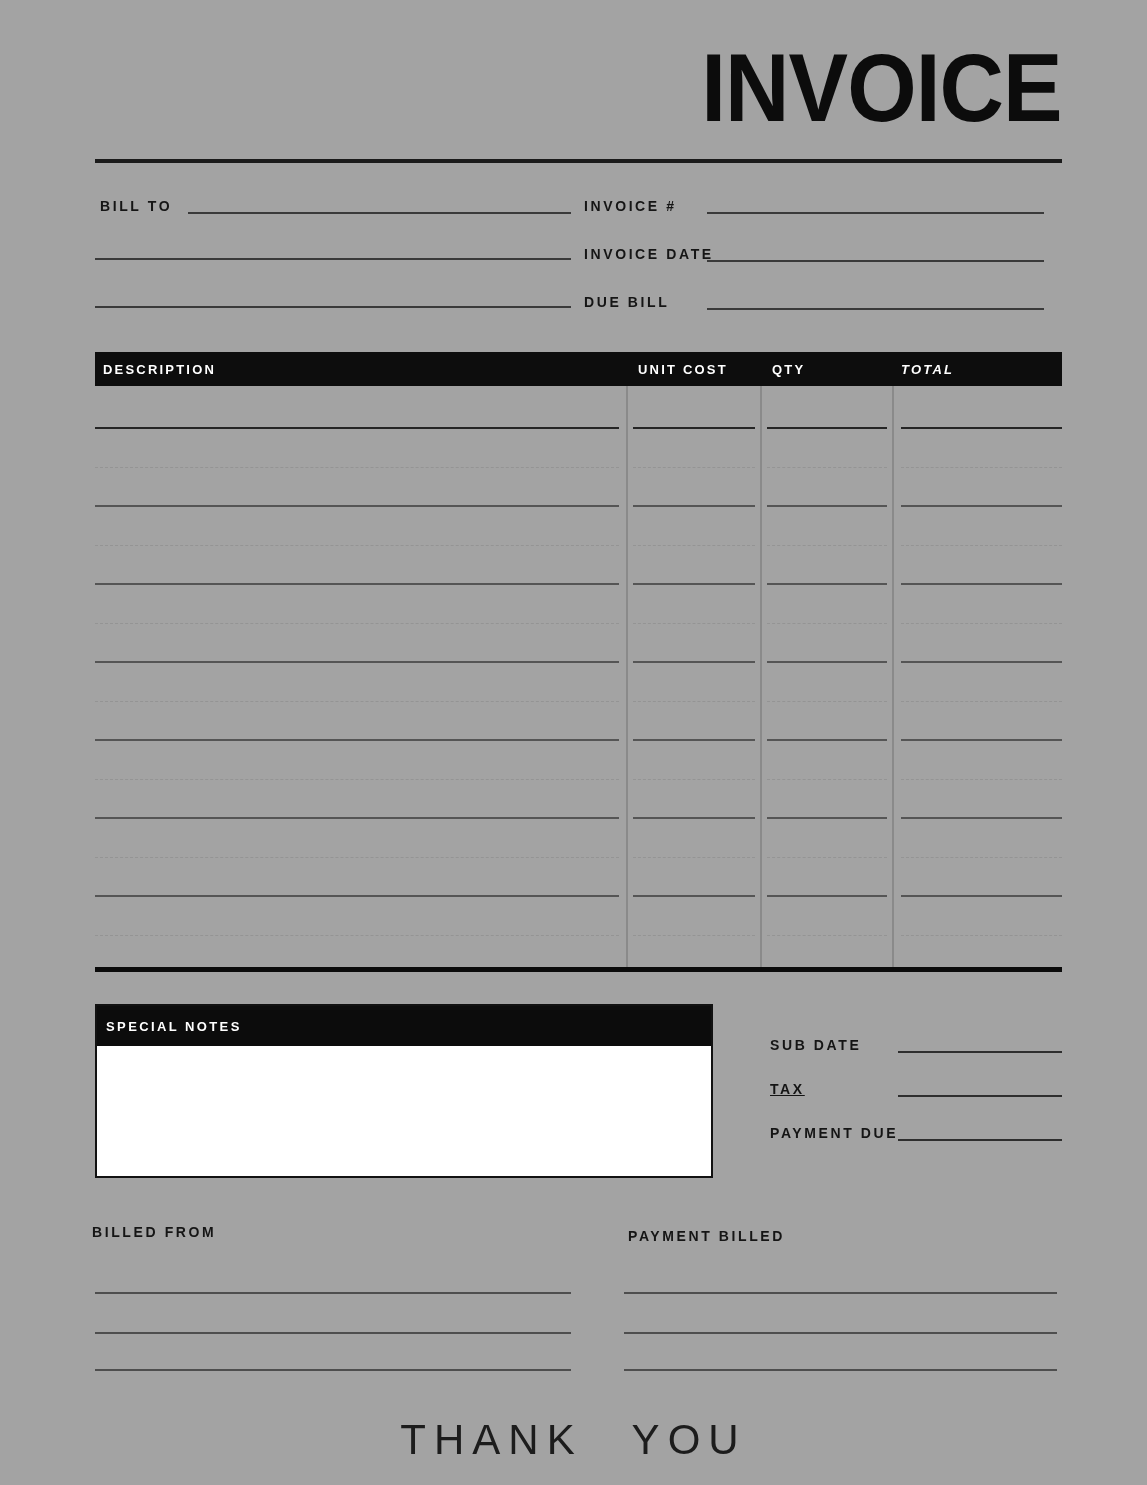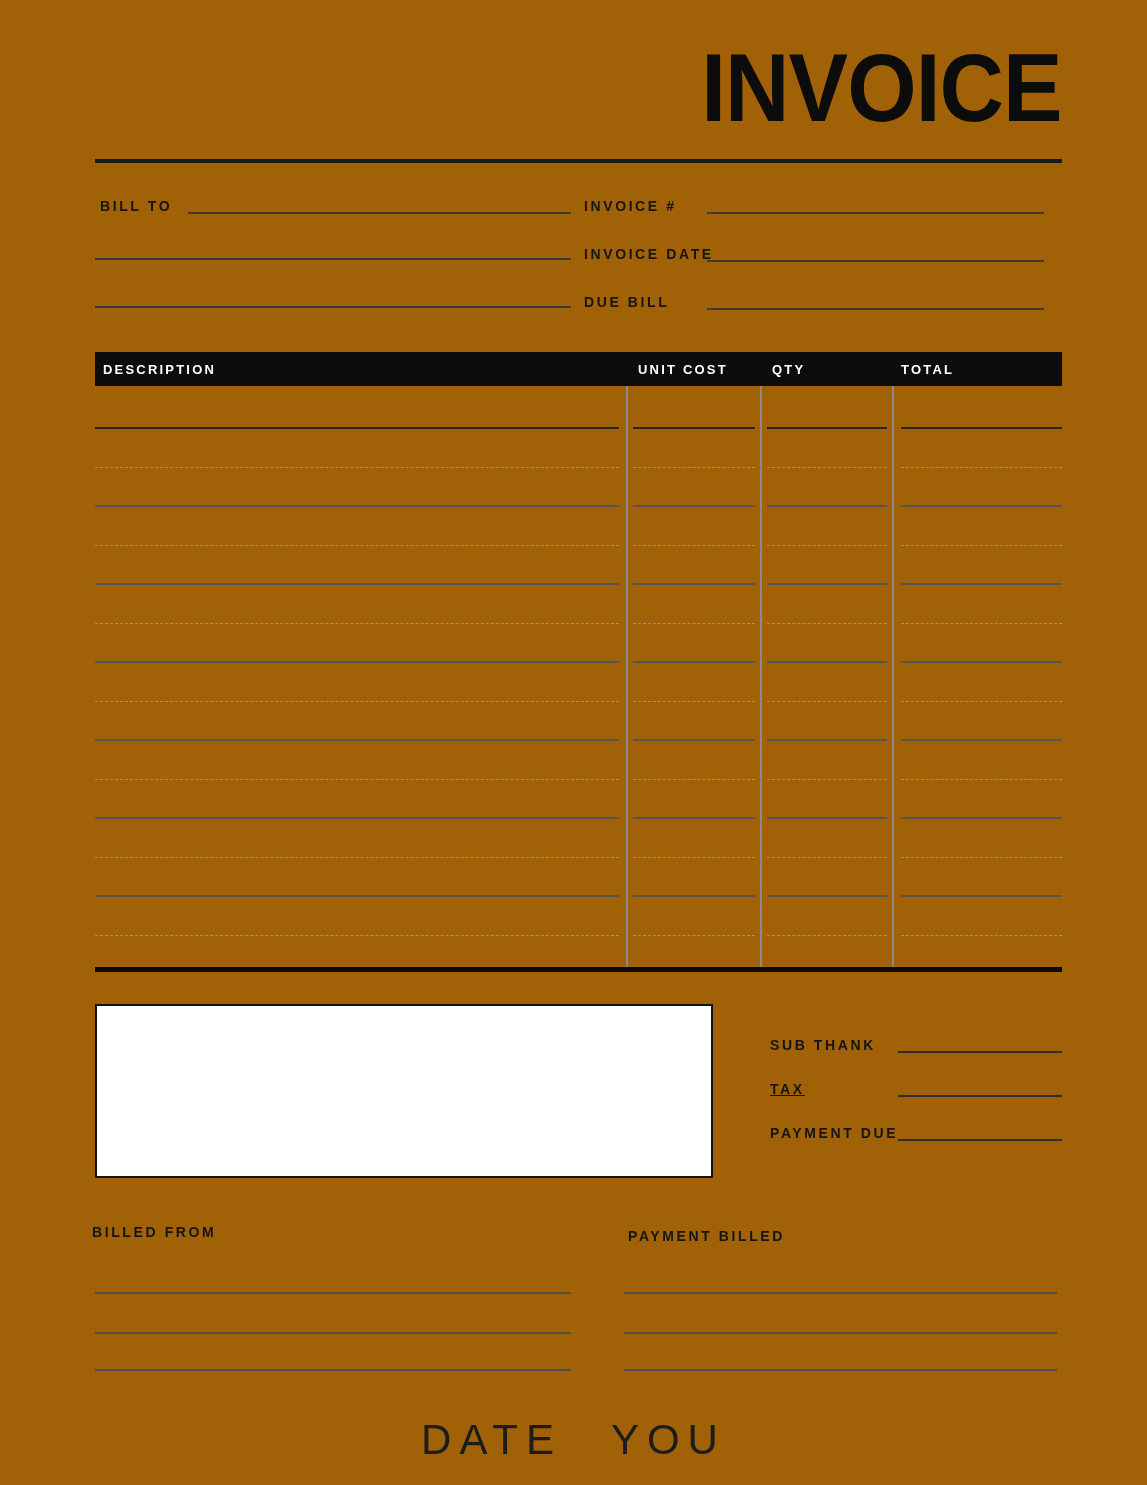--- a/index.html
+++ b/index.html
@@ -1,17 +1,17 @@
 <!DOCTYPE html>
 <html><head>
 <meta charset="utf-8">
 <style>
   html,body{margin:0;padding:0;background:#ffffff;}
   .page{
-    position:relative;width:1147px;height:1485px;background:#a16207;
+    position:relative;width:1147px;height:1485px;background:#a3a3a3;
     font-family:"Liberation Sans", sans-serif;color:#141414;overflow:hidden;
   }
   .label{font-weight:700;font-size:14px;letter-spacing:2.6px;color:#151515;white-space:nowrap;}
   .title{
     position:absolute;top:40px;right:85px;line-height:1;
     font-family:"Liberation Sans", sans-serif;font-weight:700;font-size:96px;
     letter-spacing:-1px;color:#0c0c0c;transform:scaleX(0.93);transform-origin:100% 50%;
   }
   .top-rule{position:absolute;left:95px;top:159px;width:967px;height:4px;background:#1b1b1b;}
 
@@ -22,21 +22,21 @@
   .fill-line{flex:1;border-bottom:2px solid #3a3a3a;height:100%;}
 
   .thead{
     position:absolute;left:95px;top:352px;width:967px;height:34px;background:#0d0d0d;
     display:flex;align-items:center;color:#ffffff;
   }
   .th{font-weight:700;font-size:13px;letter-spacing:2.2px;box-sizing:border-box;white-space:nowrap;}
   .th1{width:532px;padding-left:8px;}
   .th2{width:134px;padding-left:11px;}
   .th3{width:132px;padding-left:11px;}
-  .th4{width:169px;padding-left:8px;}
+  .th4{width:169px;padding-left:8px;font-style:italic;}
 
   .tbody{position:absolute;left:95px;top:386px;width:967px;height:581px;}
   .vline{position:absolute;top:0;height:581px;width:2px;background:#8a8a8a;}
   .vl1{left:531px;}.vl2{left:665px;}.vl3{left:797px;}
   .trow{display:flex;width:967px;}
   .trow .c1{width:524px;margin-right:8px;}
   .trow .c2{width:122px;margin-left:6px;margin-right:6px;}
   .trow .c3{width:120px;margin-left:6px;margin-right:6px;}
   .trow .c4{width:161px;margin-left:8px;}
   .trow.solid > div{border-bottom:2px solid #555555;}
@@ -186,25 +186,28 @@
       <div class="trow dashed" style="height: 39px;">
         <div class="c1"></div>
         <div class="c2"></div>
         <div class="c3"></div>
         <div class="c4"></div>
       </div>
     </div>
   <div class="table-bottom"></div>
 
   <div class="notes">
+    <div class="notes-header">
+      <span class="label">SPECIAL NOTES</span>
+    </div>
     <div class="notes-body"></div>
   </div>
 
   <div class="total-row" style="top:1033px;">
-    <span class="label">SUB THANK</span>
+    <span class="label">SUB DATE</span>
     <span class="fill-line"></span>
   </div>
   <div class="total-row" style="top:1077px;text-decoration:underline;">
     <span class="label">TAX</span>
     <span class="fill-line"></span>
   </div>
   <div class="total-row" style="top:1121px;">
     <span class="label">PAYMENT DUE</span>
     <span class="fill-line"></span>
   </div>
@@ -213,14 +216,14 @@
   <span class="label section-label" style="left:628px;top:1228px;">PAYMENT BILLED</span>
 
   <div class="blank-rule bf" style="top:1292px;"></div>
   <div class="blank-rule bf" style="top:1332px;"></div>
   <div class="blank-rule bf" style="top:1369px;"></div>
 
   <div class="blank-rule pm" style="top:1292px;"></div>
   <div class="blank-rule pm" style="top:1332px;"></div>
   <div class="blank-rule pm" style="top:1369px;"></div>
 
-  <div class="thanks">DATE YOU</div>
+  <div class="thanks">THANK YOU</div>
 </div>
 
 </body></html>

